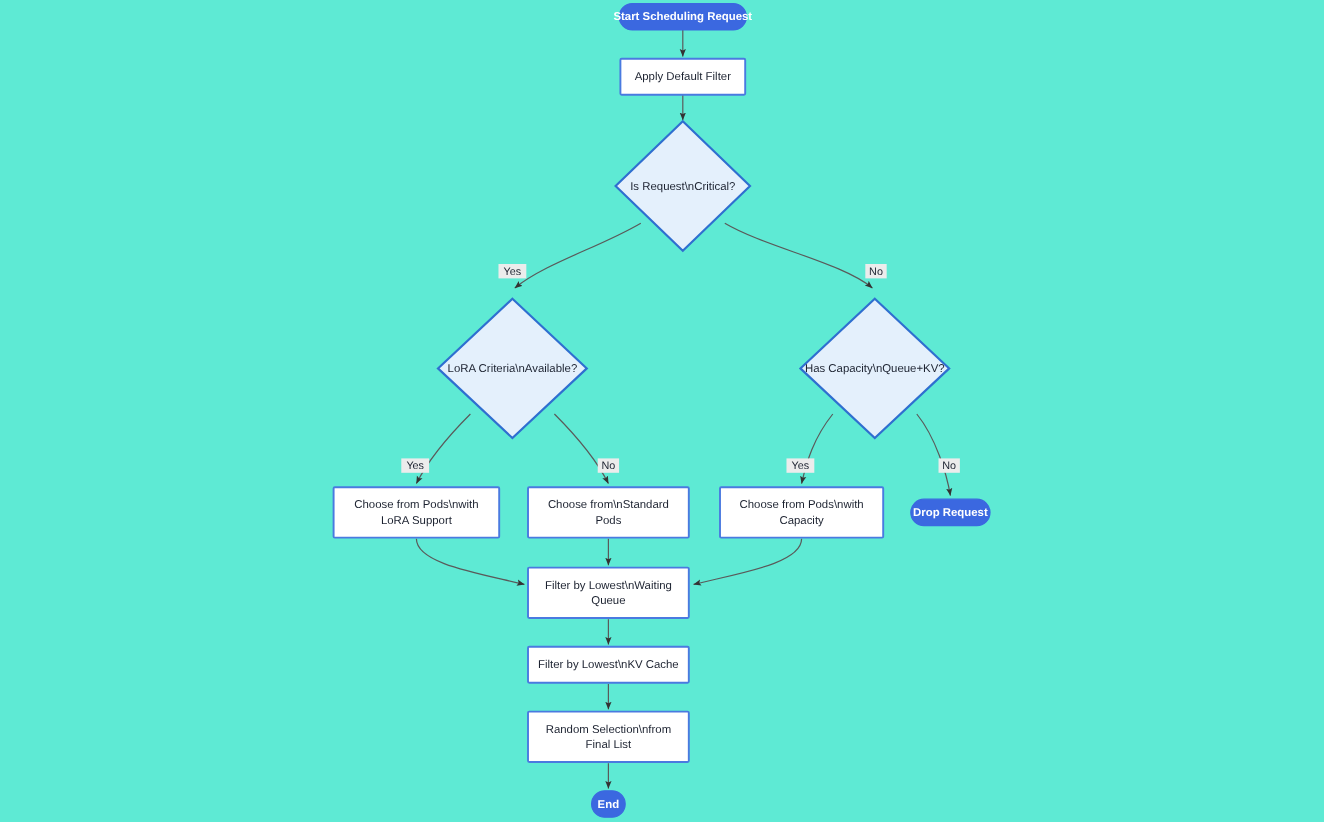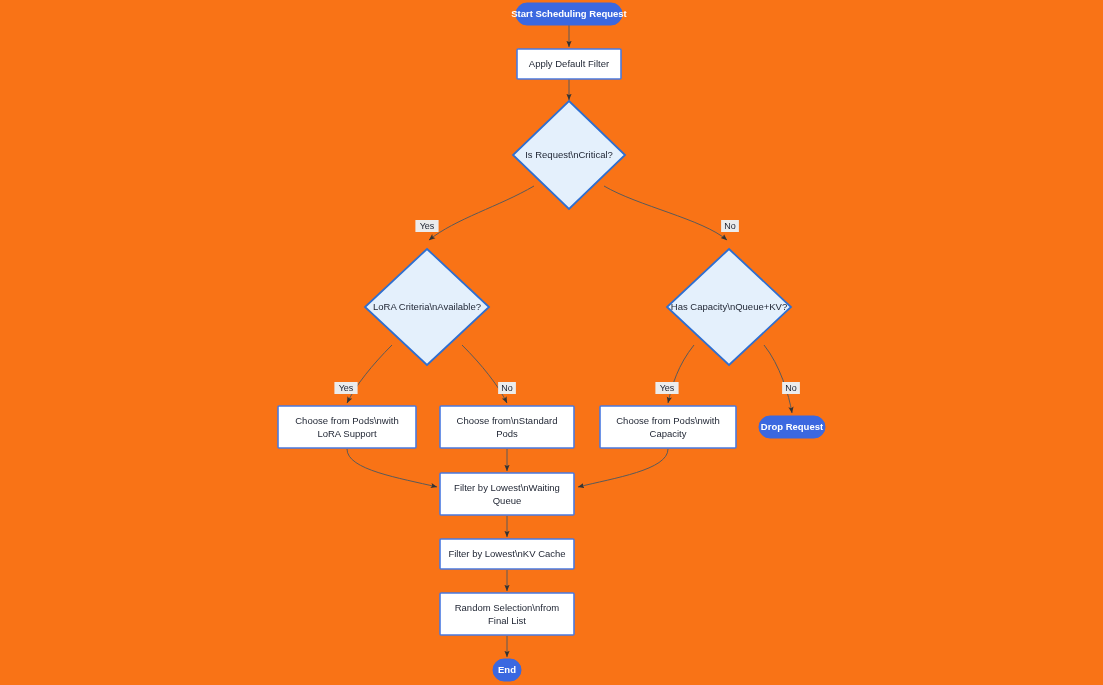--- a/index.html
+++ b/index.html
@@ -10,21 +10,21 @@
   body {
     width: 1103px;
     height: 685px;
     font-family: "Liberation Sans", sans-serif;
     overflow: hidden;
   }
   #flow-root {
     position: relative;
     width: 1103px;
     height: 685px;
-    background: #f97316;
+    background: #5eead4;
   }
   svg#flow-svg {
     display: block;
     width: 1103px;
     height: 685px;
   }
   .node-shape-process {
     fill: #ffffff;
     stroke: #4a7ae0;
     stroke-width: 1.6;

